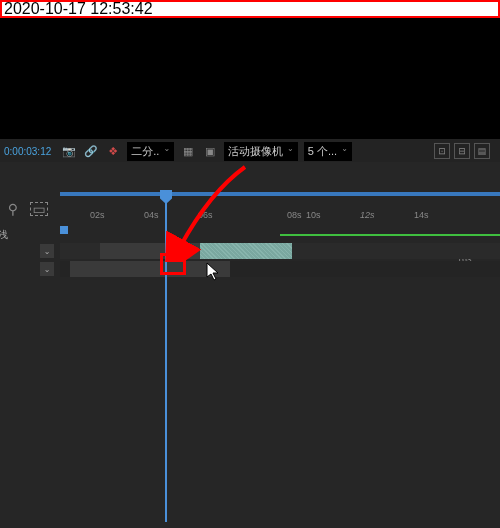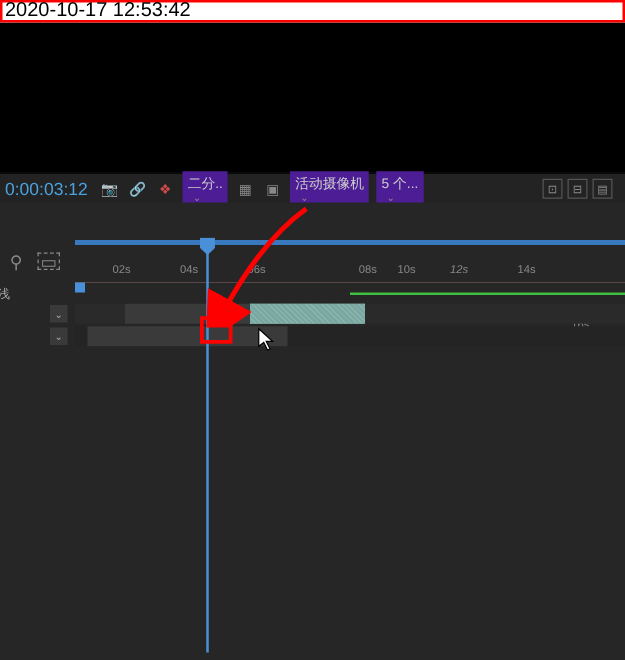--- a/index.html
+++ b/index.html
@@ -1,22 +1,22 @@
 <!DOCTYPE html>
 <html><head>
 <meta charset="utf-8">
 <style>
   html,body{margin:0;padding:0;width:500px;height:528px;background:#1a1a1a;font-family:Arial,sans-serif;font-size:11px;color:#ccc;overflow:hidden;}
   .timestamp-bar{position:absolute;top:0;left:0;width:500px;height:18px;background:#fff;border:2px solid #ff0000;box-sizing:border-box;color:#000;font-size:16px;padding:0 2px;line-height:14px;z-index:10;}
   .preview-area{position:absolute;top:18px;left:0;width:500px;height:120px;background:#000;}
   .toolbar{position:absolute;top:138px;left:0;width:500px;height:24px;background:#232323;display:flex;align-items:center;border-top:1px solid #000;border-bottom:1px solid #000;}
   .toolbar > *{margin-right:6px;}
-  .timecode{color:#4aa3df;font-size:14px;padding:0 4px;}
+  .timecode{color:#4aa3df;font-size:10px;padding:0 4px;}
   .tb-icon{width:16px;height:16px;display:flex;align-items:center;justify-content:center;color:#888;}
-  .dropdown{display:flex;align-items:flex-start;background:#4c1d95;padding:2px 4px;color:#ccc;font-size:11px;flex-direction:column;}
+  .dropdown{display:flex;align-items:flex-start;background:#000000;padding:2px 4px;color:#ccc;font-size:11px;}
   .chevron{margin-left:4px;font-size:8px;color:#888;}
   .timeline-area{position:absolute;top:162px;left:0;width:500px;height:366px;background:#262626;}
   .ruler-area{position:absolute;top:30px;left:60px;right:0;height:34px;}
   .ruler-frames{height:14px;position:relative;background:#262626;}
   .ruler-frames .bluebar{position:absolute;top:0;height:4px;background:#3878be;}
   .ruler-seconds{height:20px;position:relative;background:#262626;border-bottom:4px solid #fca5a5;}
   .ruler-seconds .lbl{position:absolute;top:4px;font-size:9px;color:#888;}
   .work-area-bar{position:absolute;top:64px;left:60px;right:0;height:8px;background:#262626;}
   .work-handle{position:absolute;top:0;width:8px;height:8px;background:#4a90d9;}
   .tracks{position:absolute;top:80px;left:0;right:0;}
@@ -84,21 +84,21 @@
 
   <div class="ruler-area">
     <div class="ruler-frames">
       <div class="bluebar" style="left:0;width:100%;"></div>
     </div>
     <div class="ruler-seconds" id="ruler-seconds">
         <span class="lbl" style="left: 30px;">02s</span>
         <span class="lbl" style="left: 84px;">04s</span>
         <span class="lbl" style="left: 138px;">06s</span>
         <span class="lbl" style="left: 192px; margin-left: 35px;">08s</span>
-        <span class="lbl" style="left: 258px;">10s</span>
+        <span class="lbl" style="left: 246px;">10s</span>
         <span class="lbl" style="left: 300px; font-style: italic;">12s</span>
         <span class="lbl" style="left: 354px;">14s</span>
         <span class="lbl" style="left: 397px; margin-top: 44px;">16s</span>
       </div>
   </div>
 
   <div class="work-area-bar">
     <div class="work-handle" style="left:0;"></div>
   </div>
 

